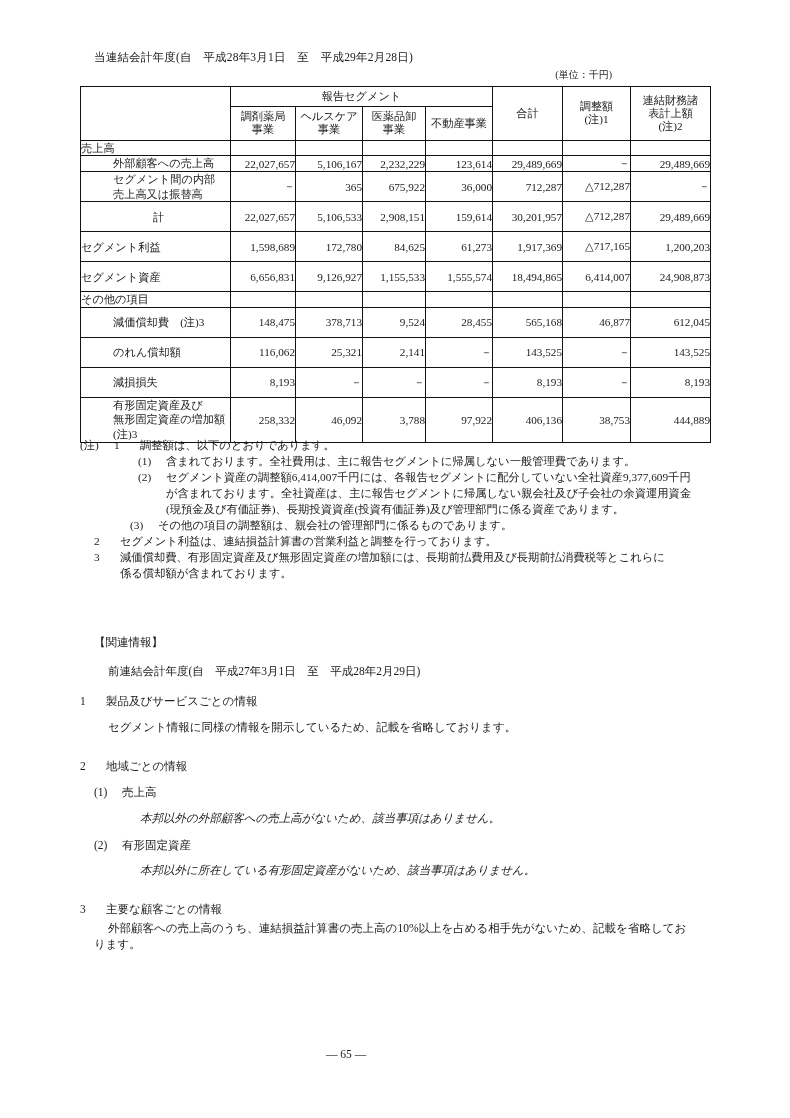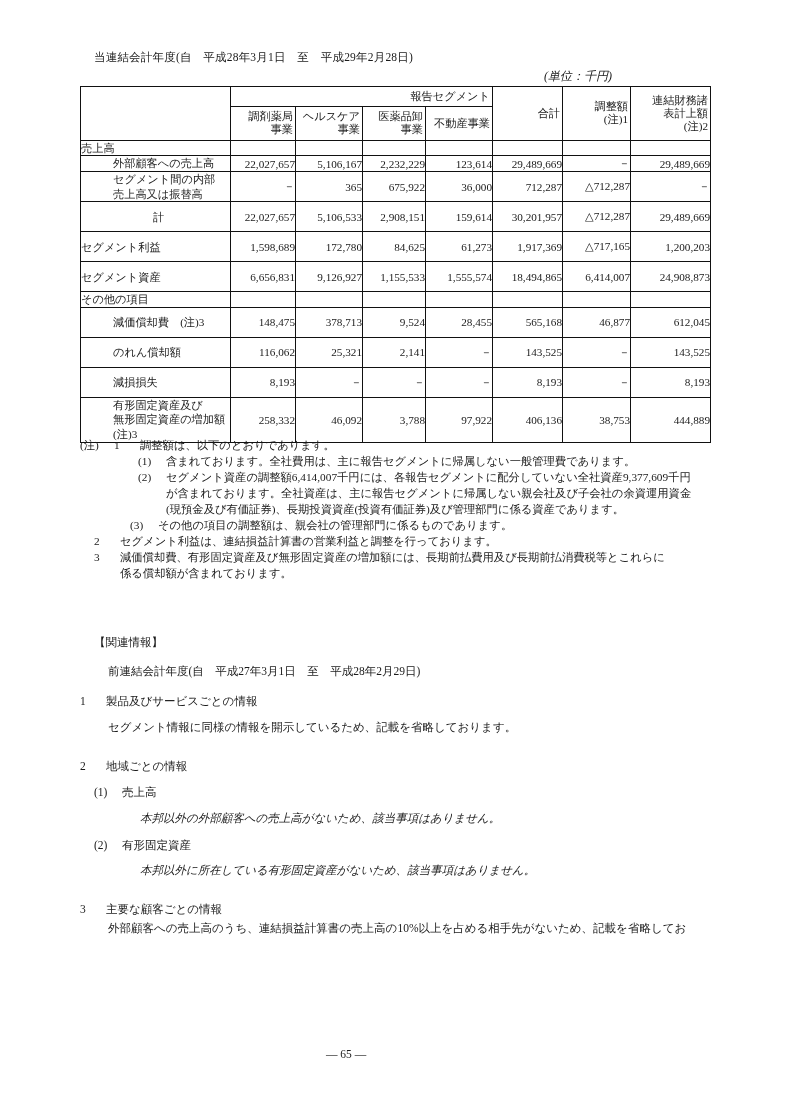--- a/index.html
+++ b/index.html
@@ -28,43 +28,42 @@
     left: 94px;
     top: 50px;
     font-size: 11.5px;
     letter-spacing: 0.2px;
     white-space: nowrap;
   }
   .unit-note {
     position: absolute;
     right: 80px;
     top: 68px;
-    font-size: 12px;
+    font-size: 10px;
     white-space: nowrap;
-    font-style: italic;
   }
 
   
   .seg-table {
     position: absolute;
     left: 80px;
     top: 86px;
     width: 630px;
     border-collapse: collapse;
     table-layout: fixed;
     font-size: 11.2px;
   }
   .seg-table td, .seg-table th {
     border: 1px solid #111;
     padding: 0;
     font-weight: normal;
     vertical-align: middle;
   }
   .seg-table th {
-    text-align: right;
+    text-align: center;
     line-height: 1.18;
     padding: 3px 2px;
   }
   .hdr-span {
     font-size: 11.2px;
   }
   .lbl {
     text-align: left;
     padding: 4px 4px 4px 6px;
     line-height: 1.3;
@@ -392,18 +391,19 @@
       <span class="sub-no">(2)</span>
       <span>有形固定資産</span>
     </div>
     <div class="sub-text">本邦以外に所在している有形固定資産がないため、該当事項はありません。</div>
 
     <div class="sec" style="margin-top:22px">
       <span class="sec-no">3</span>
       <span class="sec-title">主要な顧客ごとの情報</span>
     </div>
     <div class="para-hang">外部顧客への売上高のうち、連結損益計算書の売上高の10%以上を占める相手先がないため、記載を省略してお</div>
+    <div class="para-cont">ります。</div>
 
   </div>
 
   <div class="page-footer">― 65 ―</div>
 
 </div>
 
 </body></html>

